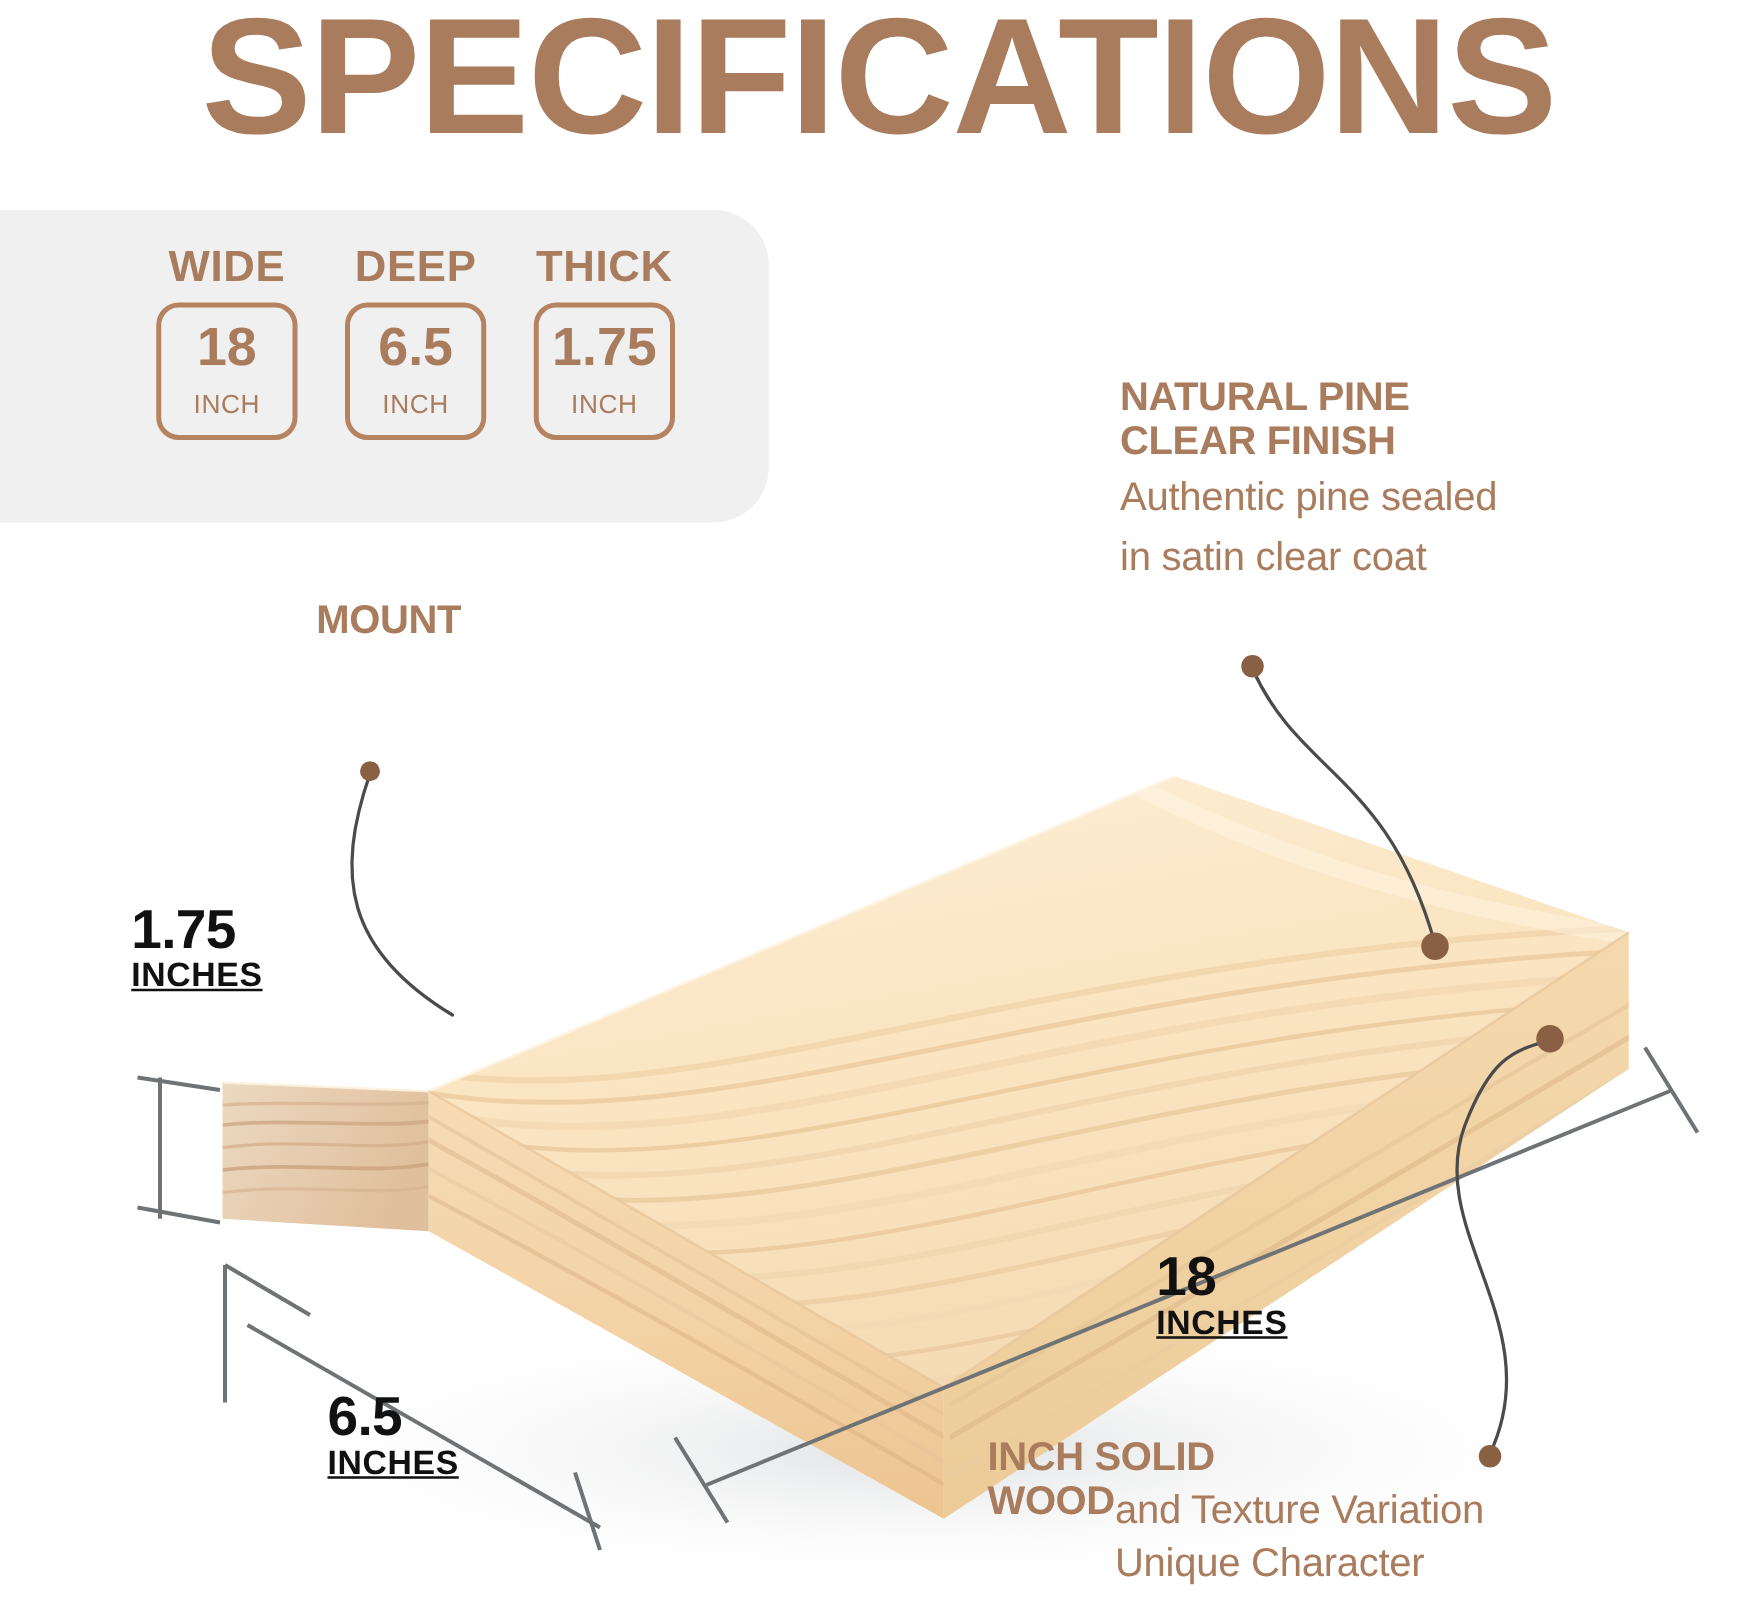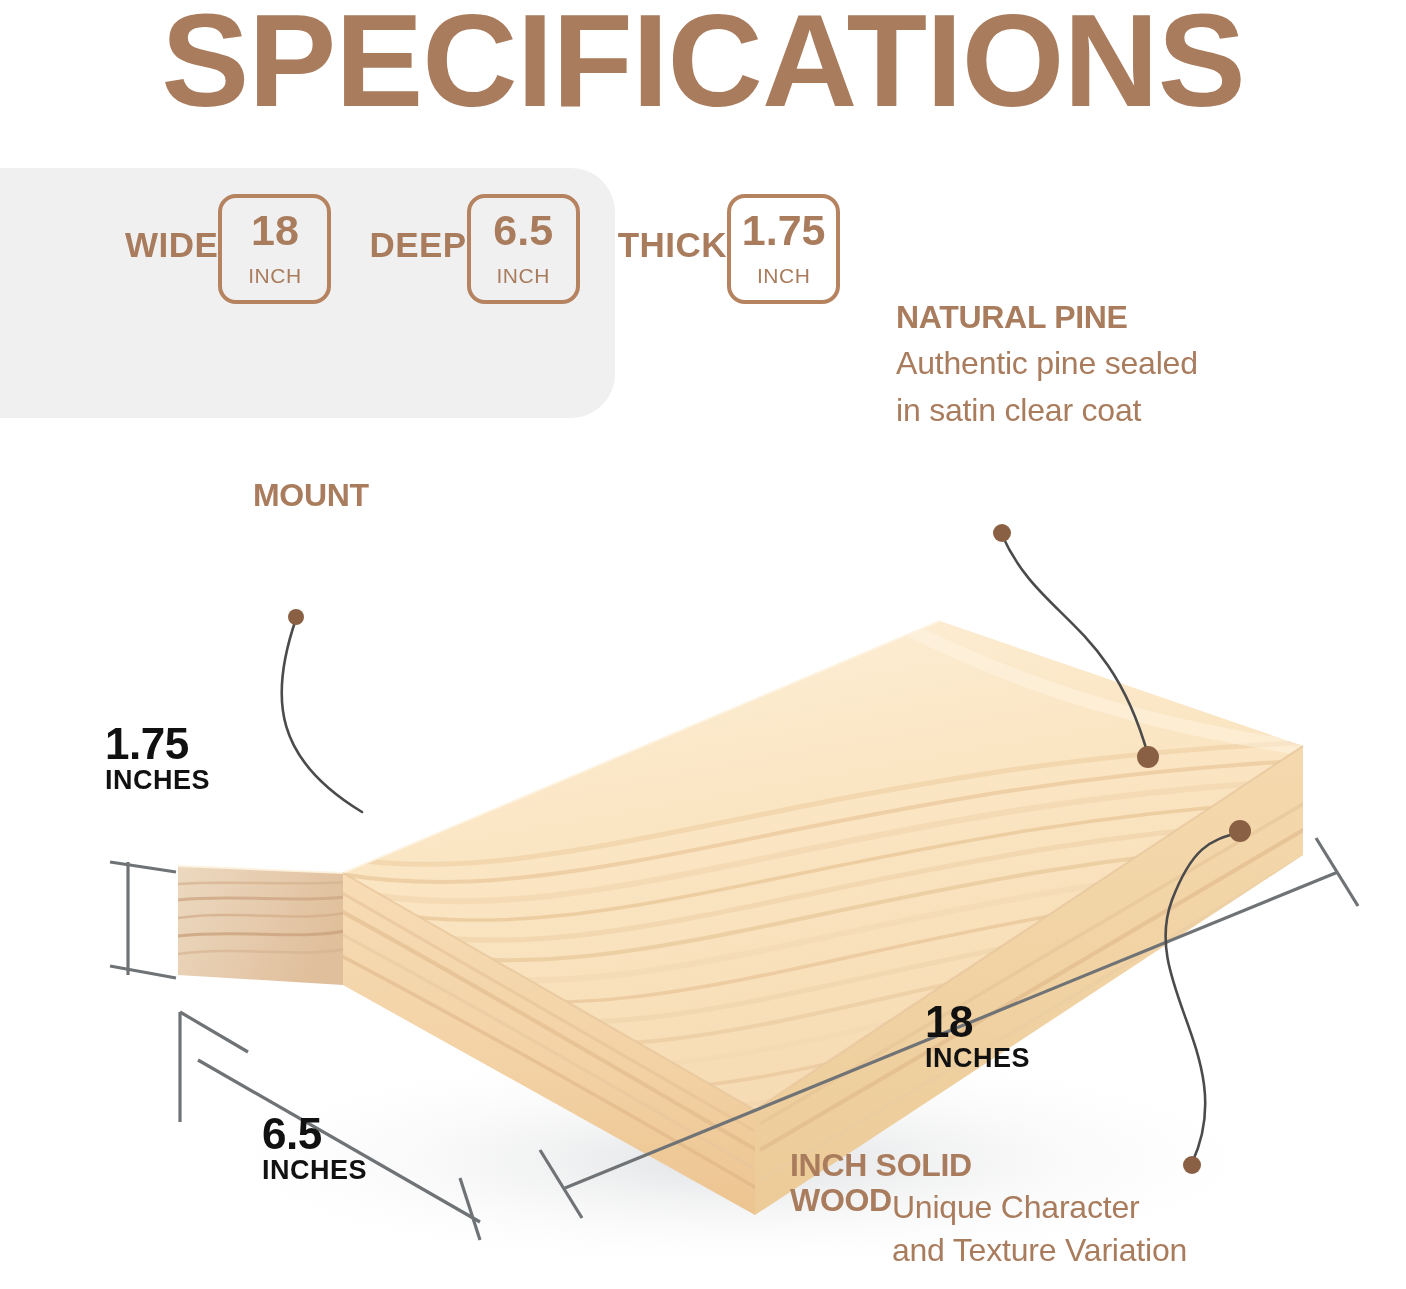--- a/index.html
+++ b/index.html
@@ -33,21 +33,21 @@
     width:655px; height:250px;
     background:#f0f0f0;
     border-radius:0 44px 44px 0;
   }
   #spec-row {
     position:absolute;
     left:165px; top:26px;
     display:flex;
     gap:38px;
   }
-  .spec-item { display:flex; flex-direction:row; align-items:center; }
+  .spec-item { display:flex; flex-direction:column; align-items:center; }
   .spec-caption {
     font-size:35px;
     font-weight:700;
     color:#a97c5d;
     letter-spacing:0.5px;
     margin-bottom:8px;
   }
   .spec-box {
     width:113px; height:110px;
     border:4px solid #b5835f;
@@ -97,21 +97,21 @@
   #callout-flush .row2 { display:flex; align-items:flex-start; gap:22px;flex-direction:column; }
   #callout-flush .callout-sub { margin-top:6px; }
 
   #callout-wood { left:790px; top:1148px; width:600px; }
   #callout-wood .row2 { display:flex; align-items:flex-start; }
   #callout-wood .callout-sub { margin-top:6px; white-space:nowrap; }
 
   
   .dim-label { position:absolute; color:#111111; }
   .dim-num { font-size:44px; font-weight:700; line-height:0.98; letter-spacing:-0.5px; }
-  .dim-unit { font-size:27px; font-weight:700; letter-spacing:0.5px; }
+  .dim-unit { font-size:27px; font-weight:700; letter-spacing:0.5px;text-decoration:underline; }
 
   #dim-thickness { left:105px; top:722px; }
   #dim-depth { left:262px; top:1112px; }
   #dim-width { left:925px; top:1000px; }
 
   
   #stage {
     position:absolute;
     left:0; top:0;
     width:1406px; height:1289px;
@@ -278,37 +278,38 @@
         <div class="spec-value">1.75</div>
         <div class="spec-unit">INCH</div>
       </div>
     </div>
 
   </div>
 </div>
 
 <div class="callout" id="callout-pine">
   <div class="callout-head">NATURAL PINE</div>
+  <div class="callout-head">CLEAR FINISH</div>
   <div class="callout-sub">Authentic pine sealed</div>
   <div class="callout-sub">in satin clear coat</div>
 </div>
 
 <div class="callout" id="callout-flush">
   <div class="row2">
     <div class="callout-head">MOUNT</div>
   </div>
 </div>
 
 <div class="callout" id="callout-wood">
   <div class="callout-head">INCH SOLID</div>
   <div class="row2">
     <div class="callout-head">WOOD</div>
     <div>
+      <div class="callout-sub">and Texture Variation</div>
       <div class="callout-sub">Unique Character</div>
-      <div class="callout-sub">and Texture Variation</div>
     </div>
   </div>
 </div>
 
 <div class="dim-label" id="dim-thickness">
   <div class="dim-num">1.75</div>
   <div class="dim-unit">INCHES</div>
 </div>
 
 <div class="dim-label" id="dim-depth">

